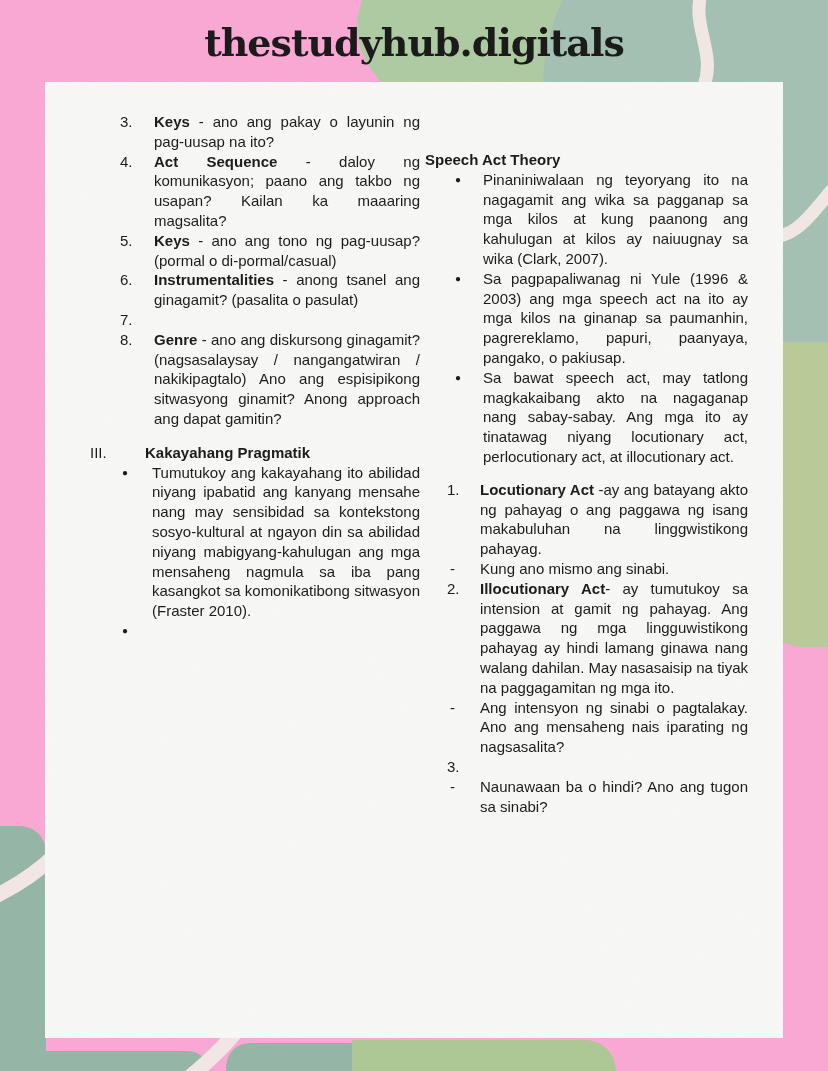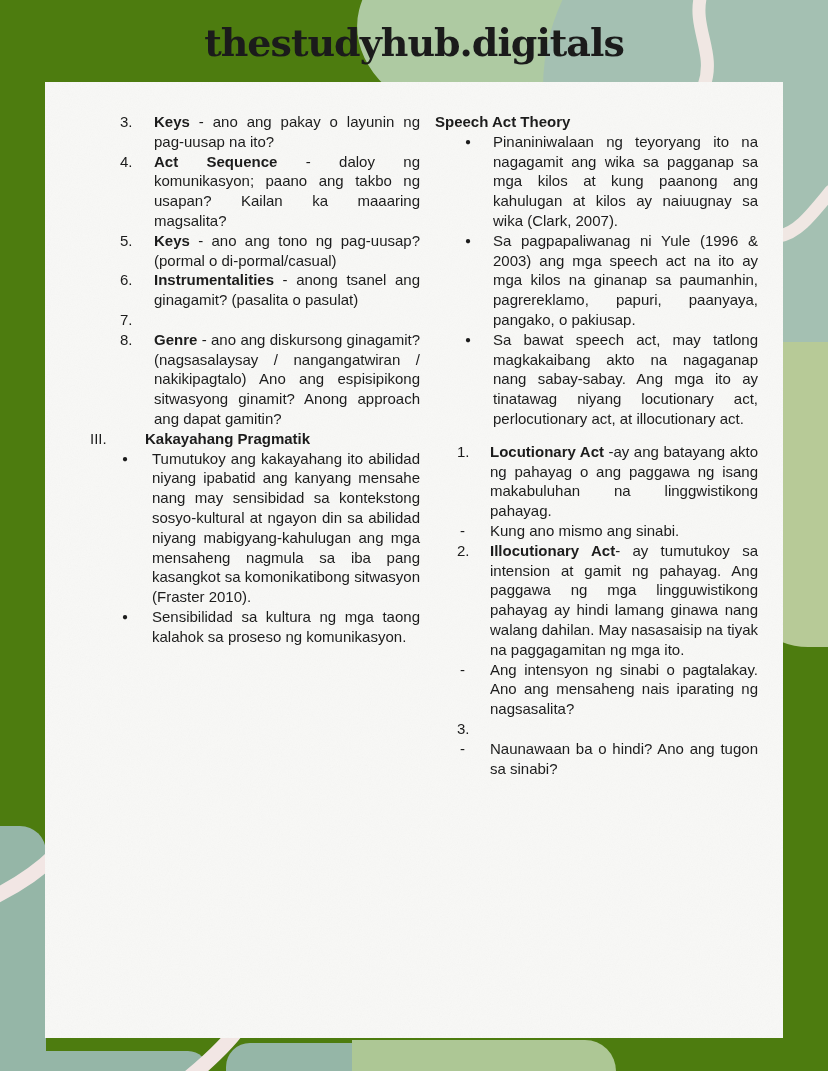--- a/index.html
+++ b/index.html
@@ -1,18 +1,18 @@
 <!DOCTYPE html>
 <html><head>
 <meta charset="utf-8">
 <style>
   html,body{margin:0;padding:0;background:#f2e8e6;}
   .canvas{
     position:relative;width:828px;height:1071px;overflow:hidden;
-    background:#4d7c0f;font-family:"Liberation Sans",sans-serif;color:#1c1c1c;
+    background:#f9a8d4;font-family:"Liberation Sans",sans-serif;color:#1c1c1c;
   }
   
   .decor{position:absolute;z-index:1;}
   .blob-title-green{
     left:358px;top:-62px;width:220px;height:180px;background:#aecaa2;
     border-radius:52% 48% 55% 45% / 55% 50% 50% 45%;transform:rotate(14deg);
   }
   .blob-teal-topright{
     left:545px;top:-120px;width:430px;height:470px;background:#a4c0b2;
     border-radius:48% 10% 14% 52% / 44% 18% 12% 56%;transform:rotate(-4deg);
@@ -36,34 +36,34 @@
     letter-spacing:-1px;color:#1b1b1b;
   }
   
   .paper{
     position:absolute;z-index:3;left:45px;top:82px;width:738px;height:956px;
     background:#f8f8f6;
   }
   .texture{position:absolute;left:0;top:0;width:100%;height:100%;opacity:.05;pointer-events:none;}
   .col{position:absolute;top:30px;font-size:15px;line-height:19.8px;}
   .col-left{left:45px;width:330px;}
-  .col-right{left:390px;width:323px;}
+  .col-right{left:380px;width:323px;margin-top:38px;}
   
   .num-item{display:grid;grid-template-columns:34px 1fr;}
   .col-left .num-item{margin-left:30px;}
   .col-right .num-item{margin-left:22px;grid-template-columns:33px 1fr;}
   .bullet-item{display:grid;}
   .col-left .bullet-item{margin-left:30px;grid-template-columns:32px 1fr;}
   .col-right .bullet-item{margin-left:28px;grid-template-columns:30px 1fr;}
   .marker{display:block;}
   .marker.bullet{font-size:10px;line-height:19.8px;padding-left:2px;}
   .marker.dash{padding-left:3px;}
   .item-text{display:block;text-align:justify;}
   .item-text b{font-weight:bold;}
-  .section-row{display:grid;grid-template-columns:55px 1fr;}
+  .section-row{display:grid;grid-template-columns:55px 1fr;margin-top:14px;}
   .section-title{font-weight:bold;}
   .col-heading{font-weight:bold;}
   .numlist-right{margin-top:13px;}
 </style>
 </head>
 <body>
 
 <div class="canvas">
 
   <div class="decor blob-title-green"></div>
@@ -122,21 +122,20 @@
         <span class="marker">III.</span>
         <span class="section-title">Kakayahang Pragmatik</span>
       </div>
       <div>
           <div class="bullet-item">
             <span class="marker bullet">●</span>
             <span class="item-text">Tumutukoy ang kakayahang ito abilidad niyang ipabatid ang kanyang mensahe nang may sensibidad sa kontekstong sosyo-kultural at ngayon din sa abilidad niyang mabigyang-kahulugan ang mga mensaheng nagmula sa iba pang kasangkot sa komonikatibong sitwasyon (Fraster 2010).</span>
           </div>
           <div class="bullet-item">
             <span class="marker bullet">●</span>
-            <span class="item-text">Sensibilidad sa kultura ng mga taong kalahok sa proseso ng komunikasyon.</span>
           </div>
         </div>
     </div>
 
     <div class="col col-right">
       <div class="col-heading">Speech Act Theory</div>
       <div>
           <div class="bullet-item">
             <span class="marker bullet">●</span>
             <span class="item-text">Pinaniniwalaan ng teyoryang ito na nagagamit ang wika sa pagganap sa mga kilos at kung paanong ang kahulugan at kilos ay naiuugnay sa wika (Clark, 2007).</span>

